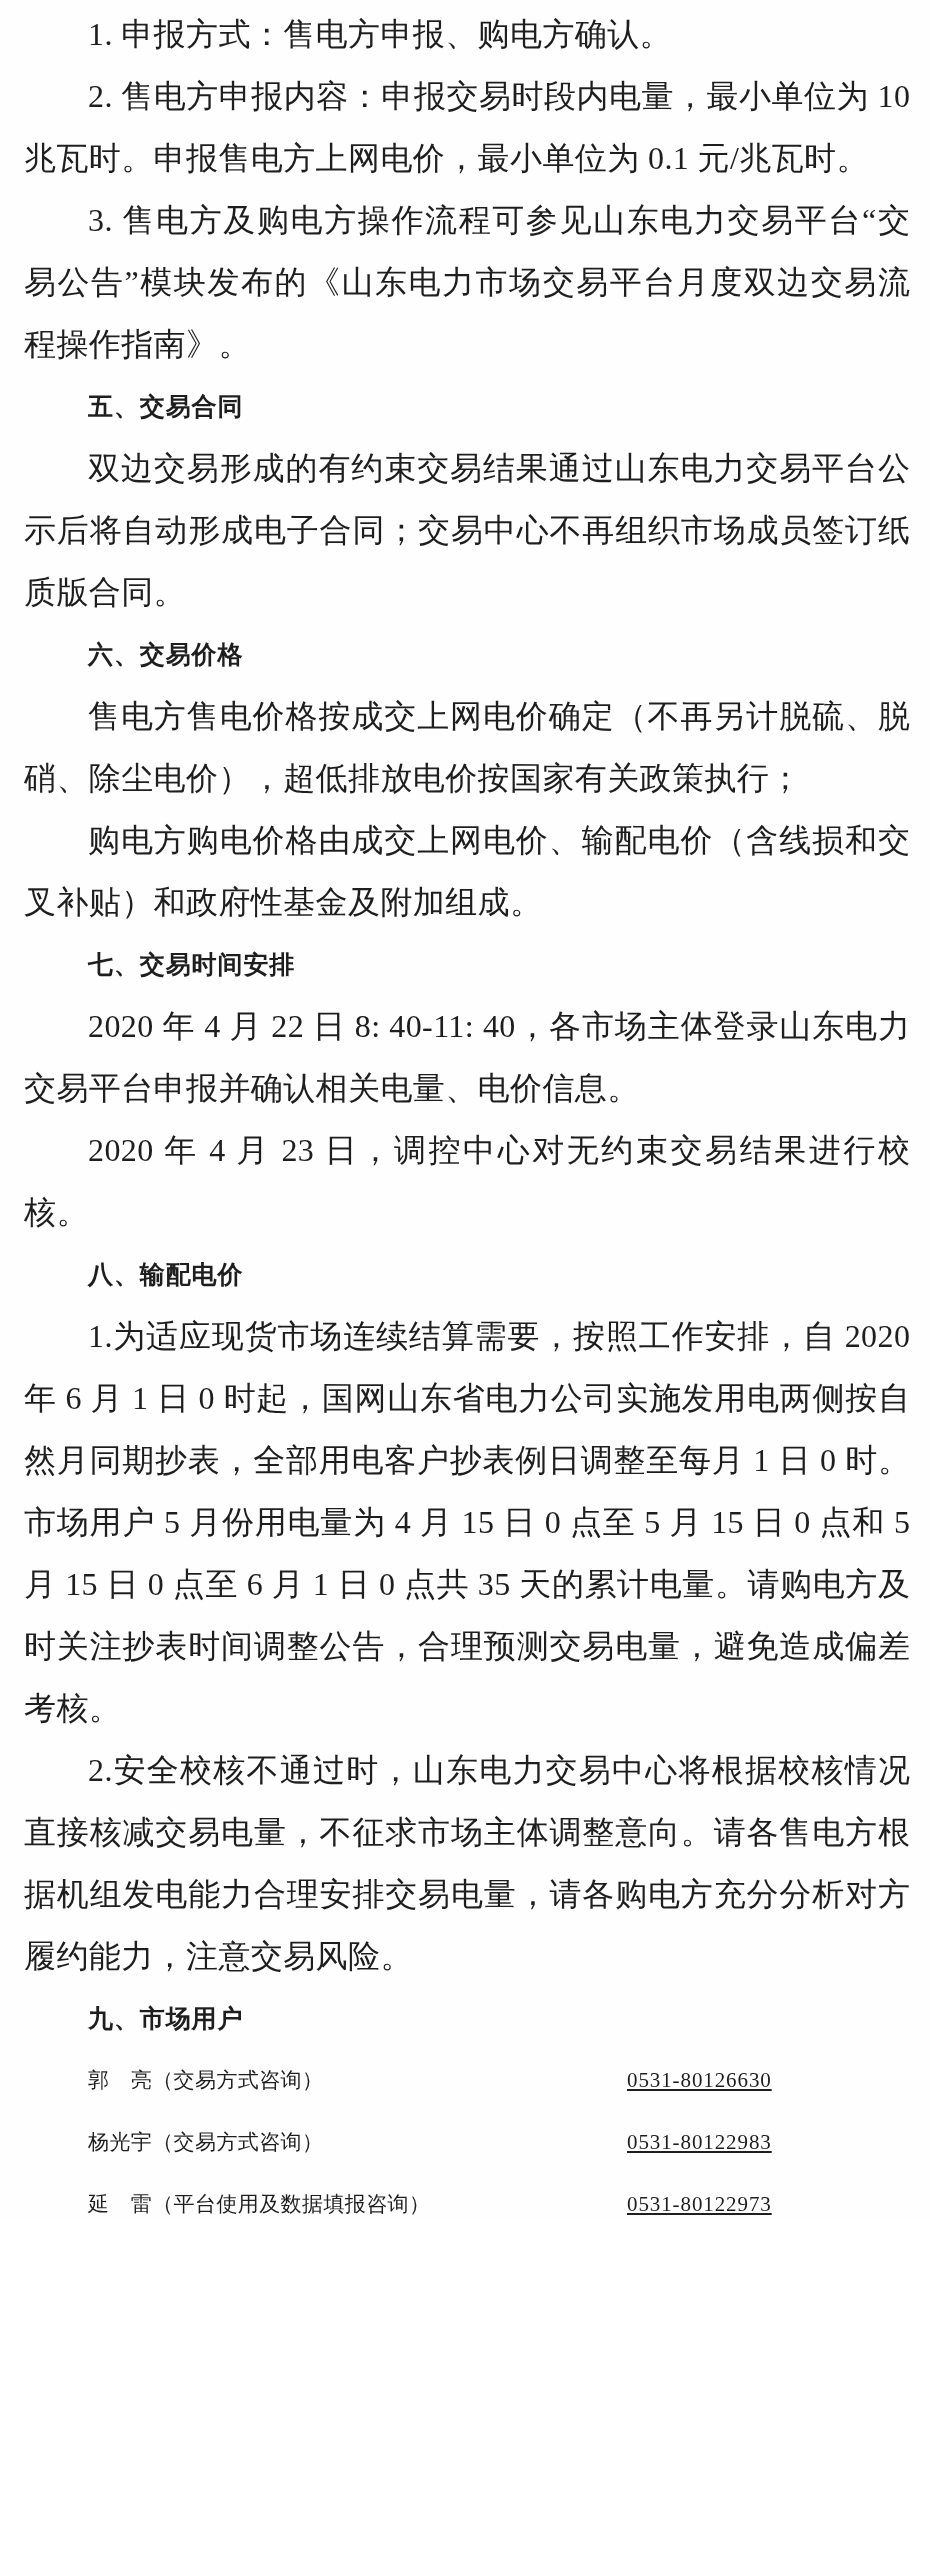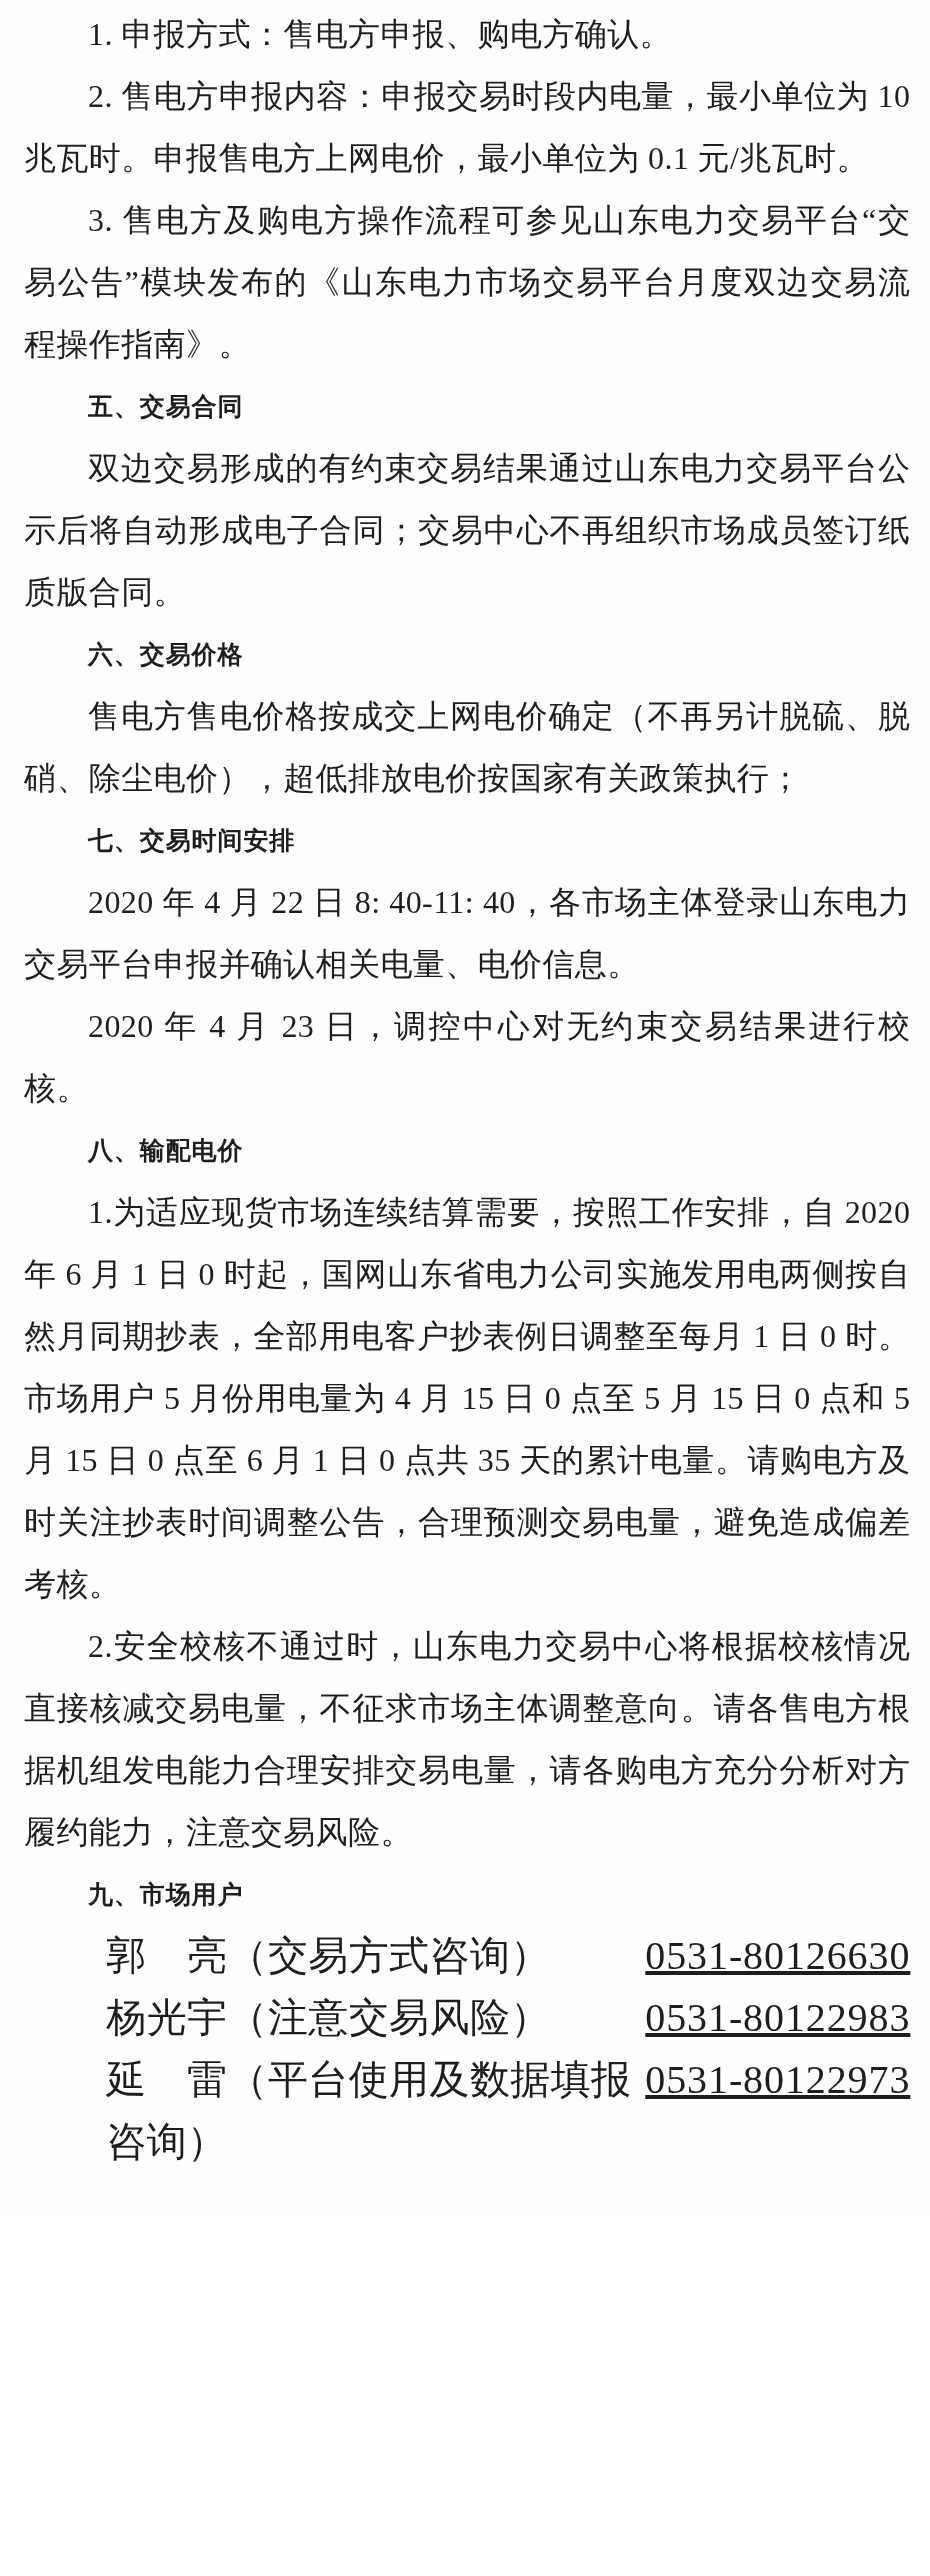--- a/index.html
+++ b/index.html
@@ -29,23 +29,22 @@
     font-size: 25px;
     line-height: 62px;
     font-weight: bold;
     font-family: "Liberation Sans", "DejaVu Sans", sans-serif;
     text-indent: 64px;
     letter-spacing: 0.9px;
   }
   .contact-row {
     display: flex;
     padding-left: 64px;
-    font-size: 40px;
+    font-size: 21px;
     line-height: 62px;
-    justify-content: flex-end;
   }
   .contact-name { width: 539px; letter-spacing: 0.4px; }
   .contact-phone { letter-spacing: 0.9px; text-decoration: underline; }
   .sig-company {
     position: absolute;
     top: 2367px;
     left: 0;
     right: 32px;
     text-align: right;
     font-size: 32px;
@@ -97,37 +96,38 @@
 
     <p>1. 申报方式：售电方申报、购电方确认。</p>
     <p>2. 售电方申报内容：申报交易时段内电量，最小单位为 10 兆瓦时。申报售电方上网电价，最小单位为 0.1 元/兆瓦时。</p>
     <p>3. 售电方及购电方操作流程可参见山东电力交易平台“交易公告”模块发布的《山东电力市场交易平台月度双边交易流程操作指南》。</p>
 
     <h2>五、交易合同</h2>
     <p>双边交易形成的有约束交易结果通过山东电力交易平台公示后将自动形成电子合同；交易中心不再组织市场成员签订纸质版合同。</p>
 
     <h2>六、交易价格</h2>
     <p>售电方售电价格按成交上网电价确定（不再另计脱硫、脱硝、除尘电价），超低排放电价按国家有关政策执行；</p>
+    <p>购电方购电价格由成交上网电价、输配电价（含线损和交叉补贴）和政府性基金及附加组成。</p>
 
     <h2>七、交易时间安排</h2>
     <p>2020 年 4 月 22 日 8: 40-11: 40，各市场主体登录山东电力交易平台申报并确认相关电量、电价信息。</p>
     <p>2020 年 4 月 23 日，调控中心对无约束交易结果进行校核。</p>
 
     <h2>八、输配电价</h2>
     <p>1.为适应现货市场连续结算需要，按照工作安排，自 2020 年 6 月 1 日 0 时起，国网山东省电力公司实施发用电两侧按自然月同期抄表，全部用电客户抄表例日调整至每月 1 日 0 时。市场用户 5 月份用电量为 4 月 15 日 0 点至 5 月 15 日 0 点和 5 月 15 日 0 点至 6 月 1 日 0 点共 35 天的累计电量。请购电方及时关注抄表时间调整公告，合理预测交易电量，避免造成偏差考核。</p>
     <p>2.安全校核不通过时，山东电力交易中心将根据校核情况直接核减交易电量，不征求市场主体调整意向。请各售电方根据机组发电能力合理安排交易电量，请各购电方充分分析对方履约能力，注意交易风险。</p>
 
     <h2>九、市场用户</h2>
 
     <div class="contact-row">
       <span class="contact-name">郭　亮（交易方式咨询）</span>
       <span class="contact-phone">0531-80126630</span>
     </div>
     <div class="contact-row">
-      <span class="contact-name">杨光宇（注意交易风险）</span>
+      <span class="contact-name">杨光宇（交易方式咨询）</span>
       <span class="contact-phone">0531-80122983</span>
     </div>
     <div class="contact-row">
       <span class="contact-name">延　雷（平台使用及数据填报咨询）</span>
       <span class="contact-phone">0531-80122973</span>
     </div>
 
   </div>
 
   <div class="sig-company">山东电力交易中心有限公司</div>

